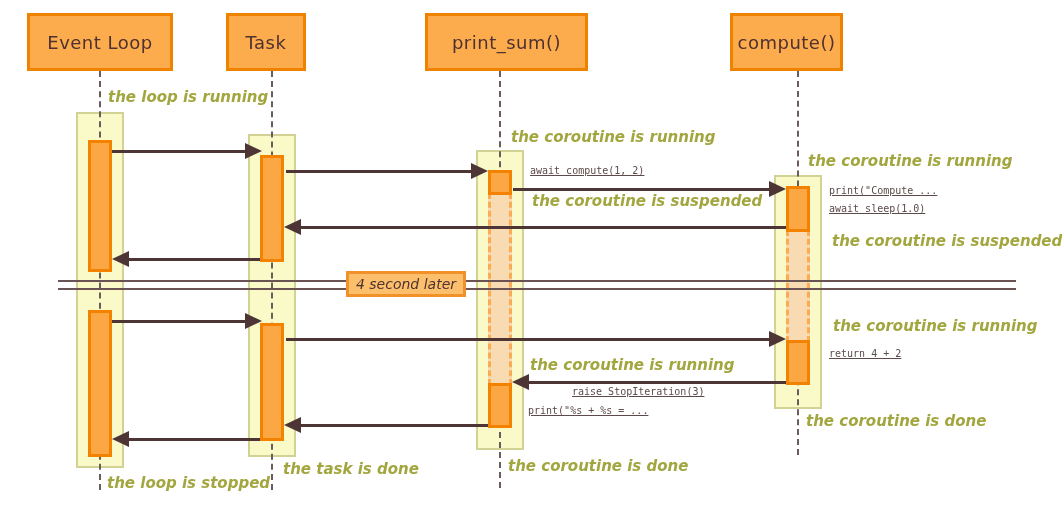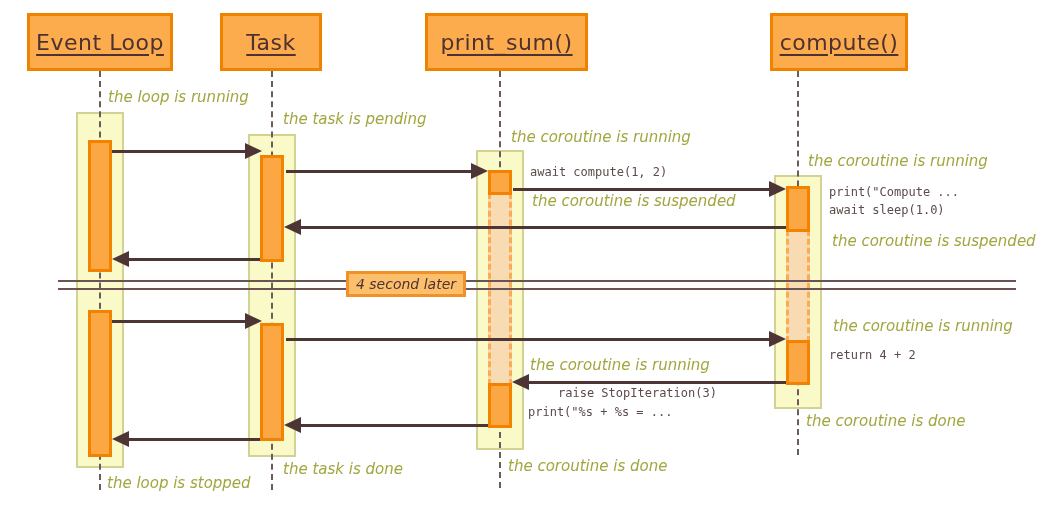--- a/index.html
+++ b/index.html
@@ -2,27 +2,27 @@
 <html style="--hdr-fill: #FCAC4D; --hdr-border: #EF8300; --band-fill: #FAFAC8; --band-border: #D2D294; --bar-fill: #FBA844; --bar-border: #F28200; --susp-fill: #F8DBB2; --susp-border: #FCAB55; --arrow: #4D3535; --note: #A2A63E; --code: #5D4A4A; --ink: #4E3131; --rule: #6B5353; --divider-fill: #FCBF6C; --divider-border: #F29127; --lifeline: #6B5B5B;"><head>
 <meta charset="utf-8">
 <style>
   html,body{margin:0;padding:0;background:#fff;}
   .stage{position:relative;width:1062px;height:513px;background:#fff;overflow:hidden;
          font-family:"DejaVu Sans",sans-serif;}
 
   
   .participant{position:absolute;top:13px;height:58px;box-sizing:border-box;
     background:var(--hdr-fill,#FCAC4D);border:3px solid var(--hdr-border,#EF8300);
-    display:flex;align-items:center;justify-content:center;font-size:22px;
-    color:var(--ink,#4E3131);text-decoration:underline;text-underline-offset:4px;
+    display:flex;align-items:center;justify-content:center;font-size:18px;
+    color:var(--ink,#4E3131);text-underline-offset:4px;
     letter-spacing:.5px;z-index:4;}
   .p-el{left:27px;width:146px}
-  .p-task{left:220px;width:102px}
+  .p-task{left:226px;width:80px}
   .p-ps{left:425px;width:163px}
-  .p-c{left:770px;width:138px}
+  .p-c{left:730px;width:113px}
 
   
   .lifeline{position:absolute;width:0;border-left:2px dashed var(--lifeline,#6B5B5B);z-index:2;}
   .l-el{left:99px;top:71px;height:419px}
   .l-task{left:271px;top:71px;height:419px}
   .l-ps{left:499px;top:71px;height:417px}
   .l-c{left:797px;top:71px;height:384px}
 
   
   .band{position:absolute;width:48px;box-sizing:border-box;z-index:1;
@@ -73,43 +73,43 @@
   .a3{left:513px;top:188px;width:256px}
   .a4{left:301px;top:226px;width:485px}
   .a5{left:129px;top:258px;width:131px}
   .a6{left:112px;top:320px;width:133px}
   .a7{left:286px;top:338px;width:483px}
   .a8{left:529px;top:381px;width:257px}
   .a9{left:301px;top:424px;width:187px}
   .a10{left:129px;top:438px;width:131px}
 
   
-  .note{position:absolute;font-style:italic;font-weight:400;font-size:15px;
+  .note{position:absolute;font-style:italic;font-weight:700;font-size:15px;
     color:var(--note,#A2A63E);white-space:nowrap;z-index:7;}
   .n-loop-running{left:108px;top:88px}
   .n-task-pending{left:283px;top:110px}
   .n-ps-run1{left:511px;top:128px}
   .n-c-run1{left:808px;top:152px}
   .n-ps-susp{left:532px;top:192px}
   .n-c-susp{left:832px;top:232px}
   .n-c-run2{left:833px;top:317px}
   .n-ps-run2{left:530px;top:356px}
   .n-c-done{left:806px;top:412px}
   .n-ps-done{left:508px;top:457px}
   .n-task-done{left:283px;top:460px}
   .n-loop-stop{left:107px;top:474px}
 
   
-  .msg{position:absolute;font-family:"DejaVu Sans Mono",monospace;font-size:12px;
-    color:var(--code,#5D4A4A);white-space:nowrap;z-index:7;}
+  .msg{position:absolute;font-family:"DejaVu Sans Mono",monospace;font-size:10px;
+    color:var(--code,#5D4A4A);white-space:nowrap;z-index:7;text-decoration:underline;}
   .m-await-compute{left:530px;top:165px}
   .m-print-compute{left:829px;top:185px}
   .m-await-sleep{left:829px;top:203px}
   .m-return{left:829px;top:348px}
-  .m-stop3{left:558px;top:386px}
+  .m-stop3{left:572px;top:386px}
   .m-printfmt{left:528px;top:405px}
   .m-stop0{left:304px;top:426px}
 </style>
 </head>
 <body>
 
 <div class="stage">
 
   <div class="band band-el"></div>
   <div class="band band-task"></div>
@@ -148,21 +148,20 @@
   <div class="arrow l a5"></div>
   <div class="arrow r a6"></div>
   <div class="arrow r a7"></div>
   <div class="arrow l a8"></div>
   <div class="arrow l a9"></div>
   <div class="arrow l a10"></div>
 
   <div class="divider-box">4 second later</div>
 
   <div class="note n-loop-running">the loop is running</div>
-  <div class="note n-task-pending">the task is pending</div>
   <div class="note n-ps-run1">the coroutine is running</div>
   <div class="note n-c-run1">the coroutine is running</div>
   <div class="note n-ps-susp">the coroutine is suspended</div>
   <div class="note n-c-susp">the coroutine is suspended</div>
   <div class="note n-c-run2">the coroutine is running</div>
   <div class="note n-ps-run2">the coroutine is running</div>
   <div class="note n-c-done">the coroutine is done</div>
   <div class="note n-ps-done">the coroutine is done</div>
   <div class="note n-loop-stop">the loop is stopped</div>
   <div class="note n-task-done">the task is done</div>

